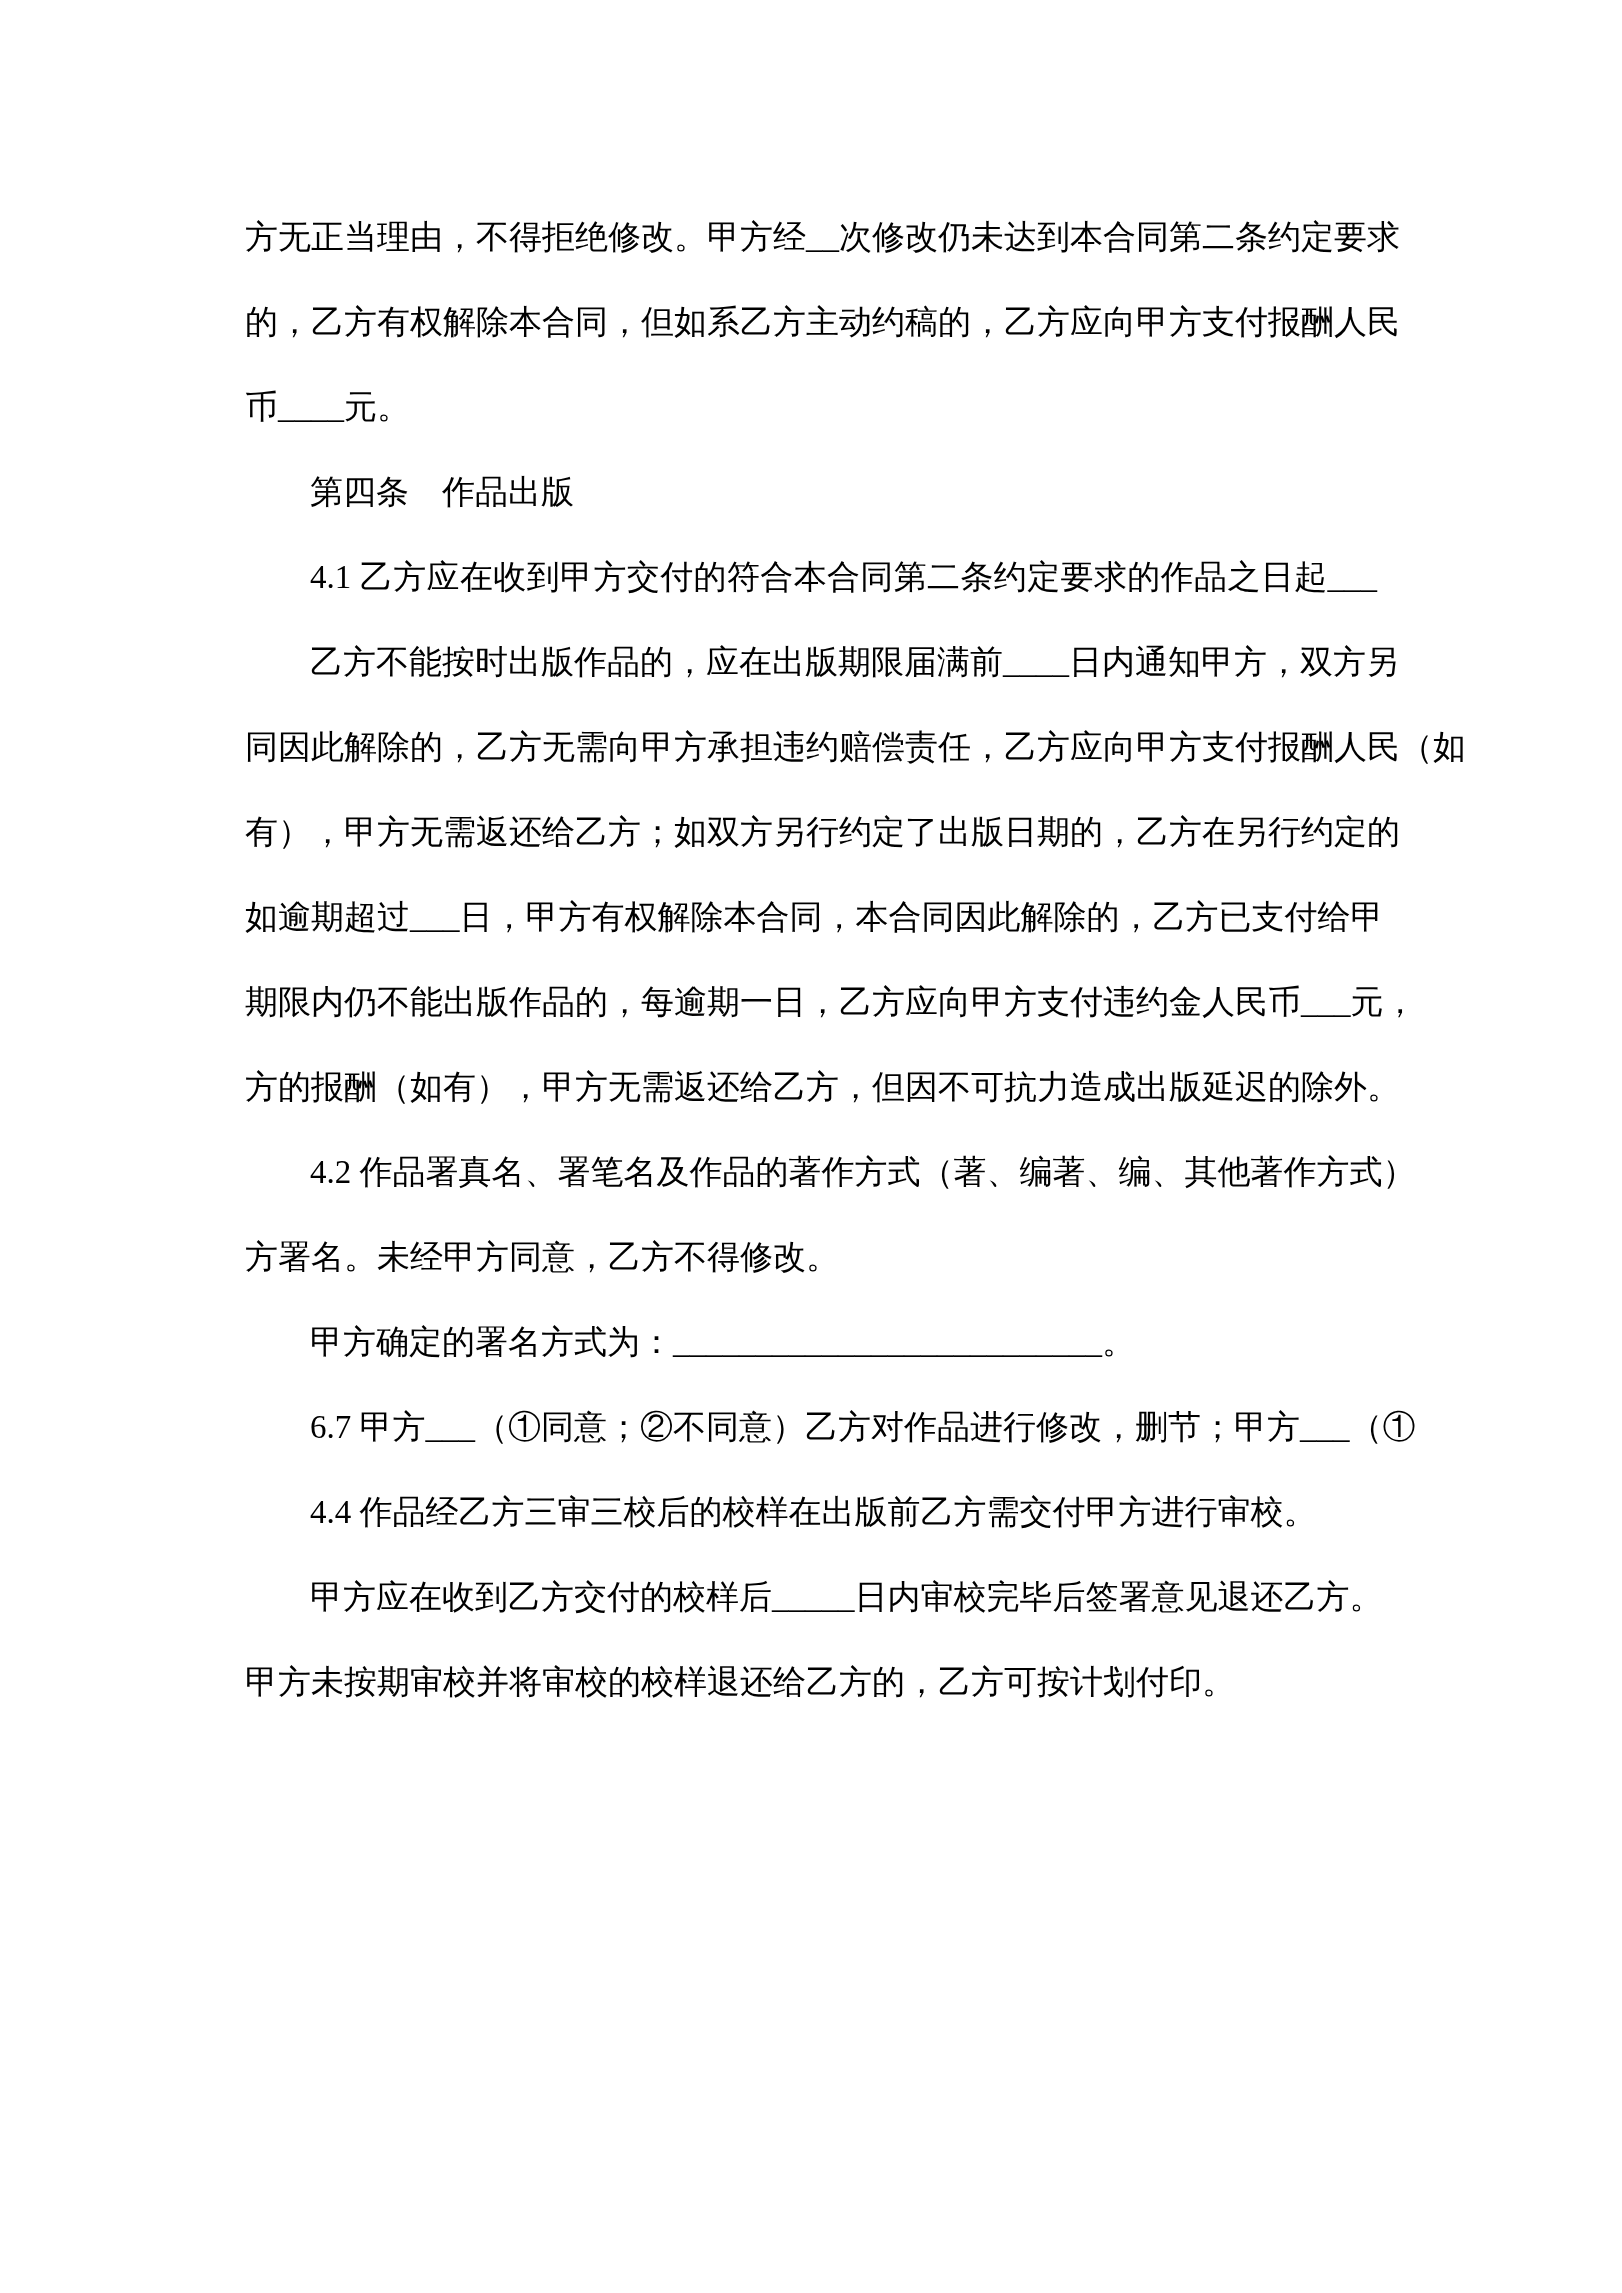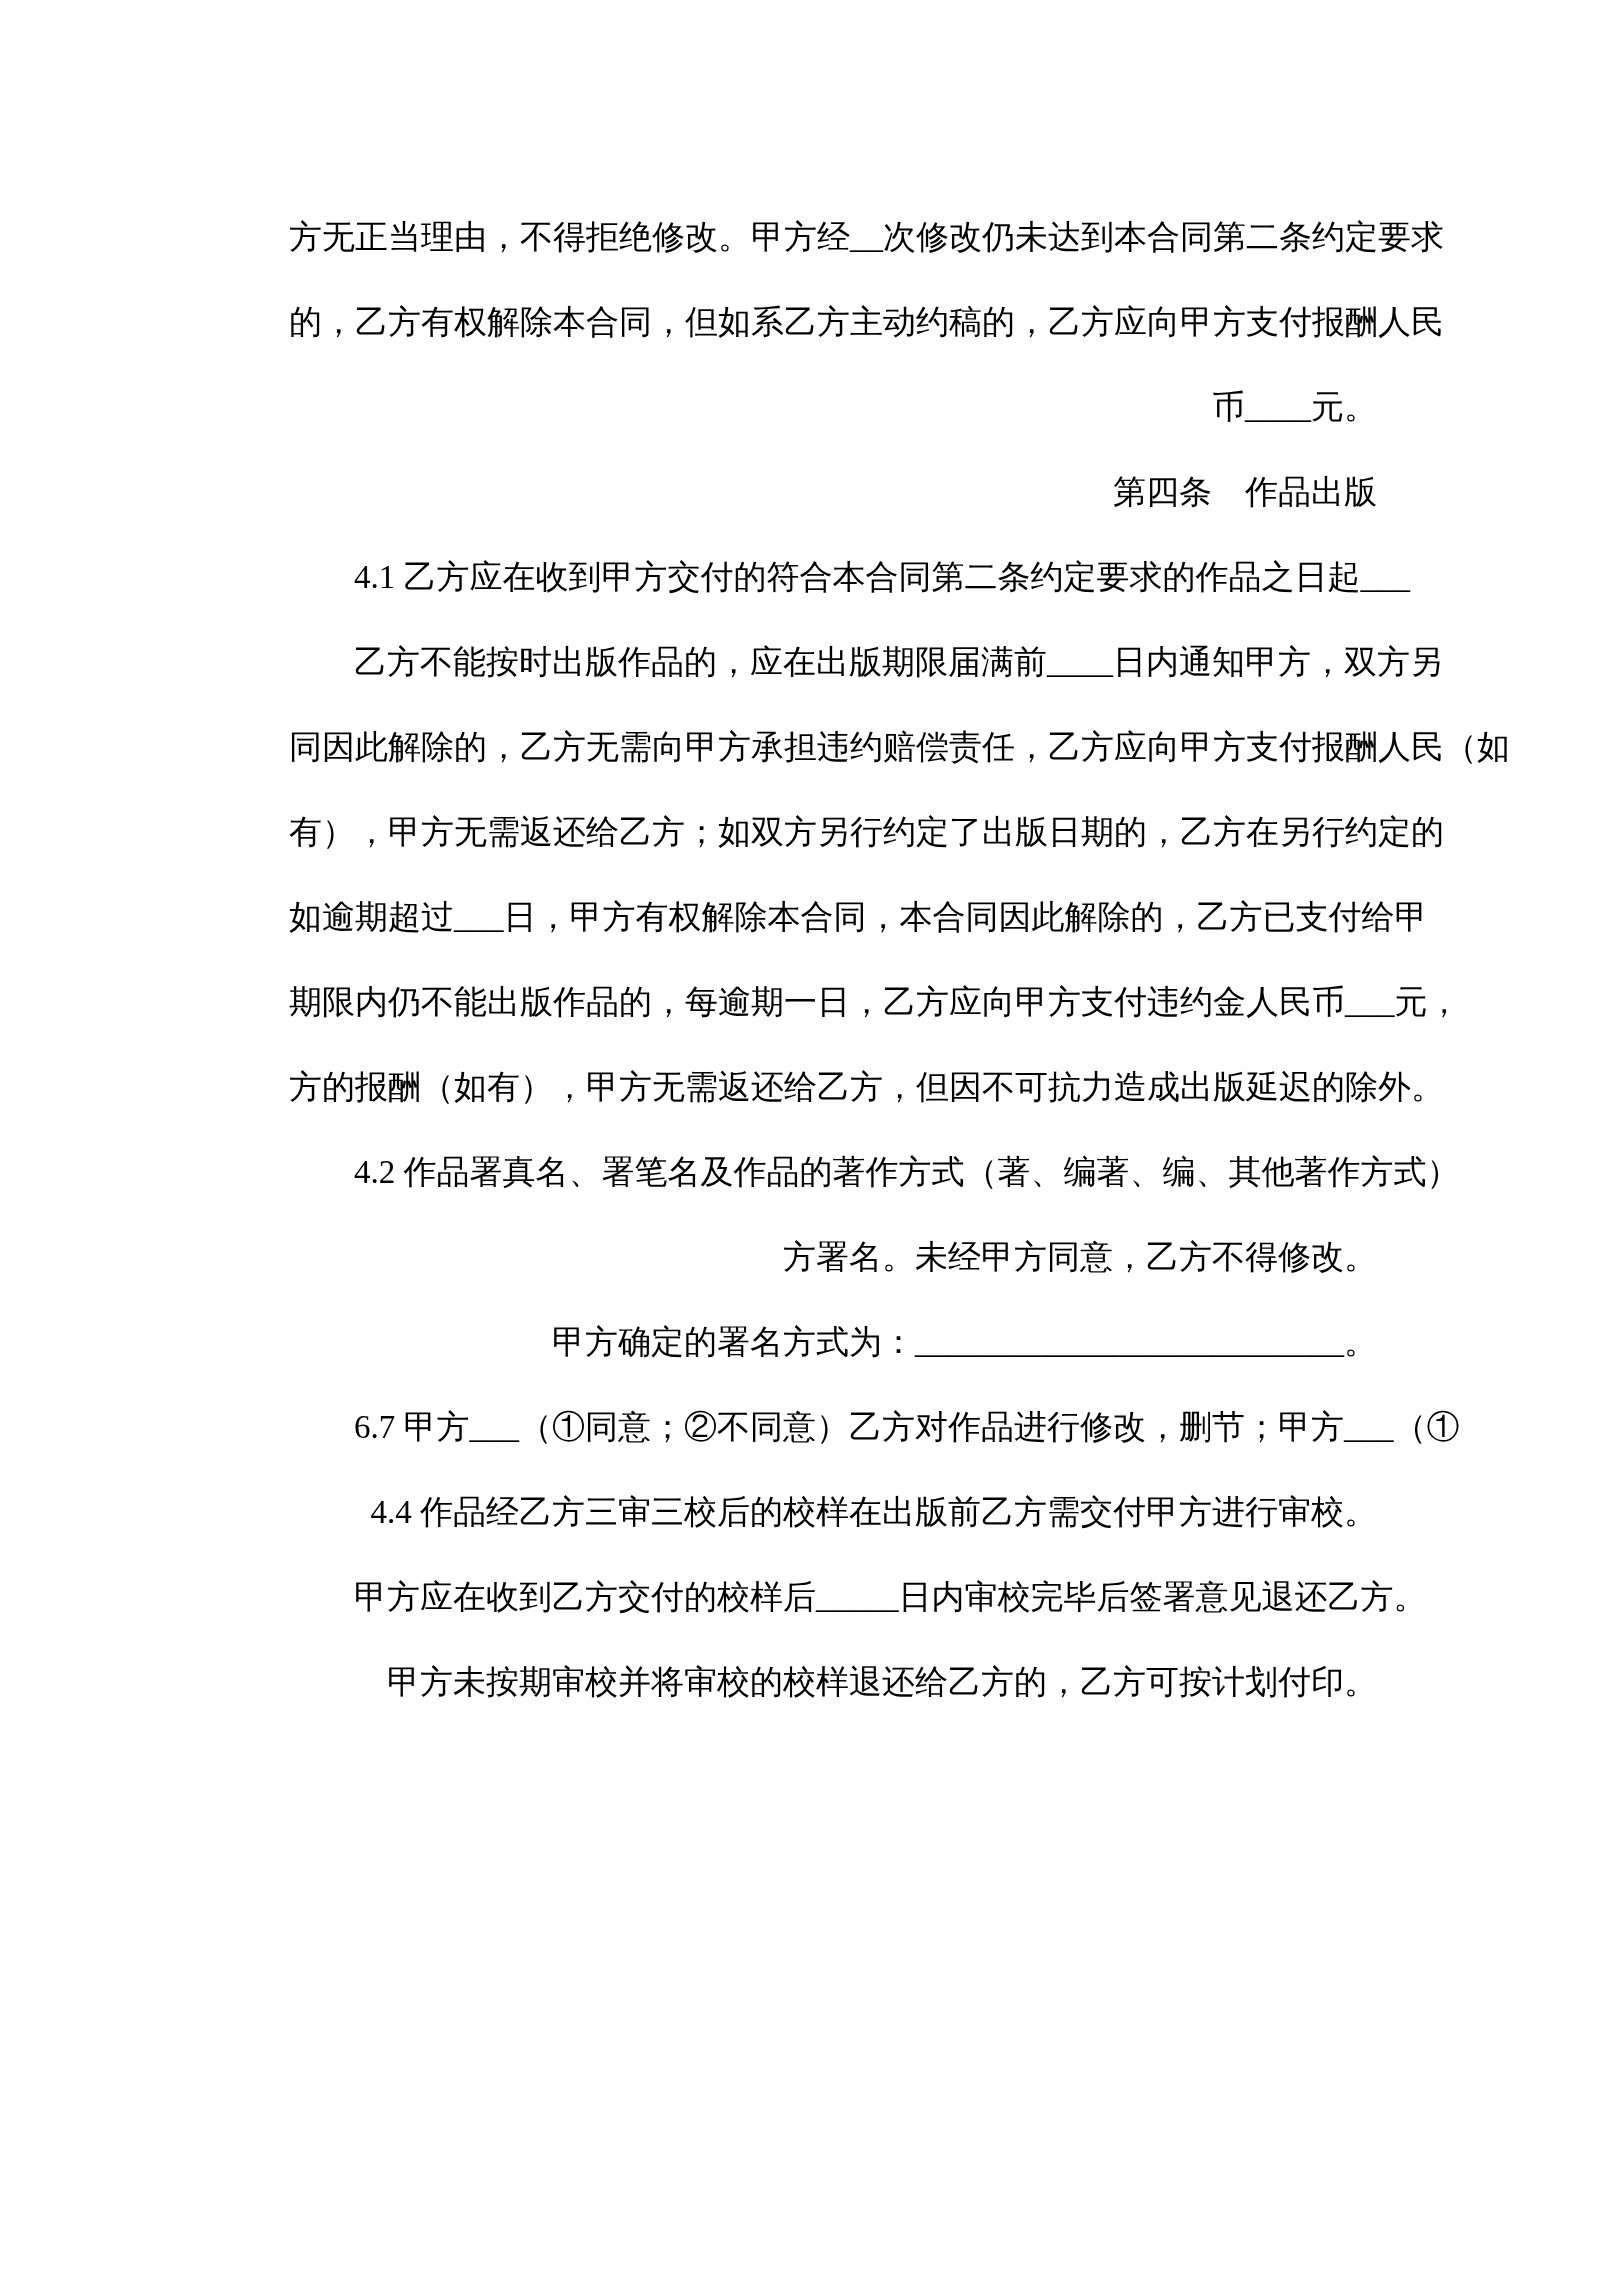--- a/index.html
+++ b/index.html
@@ -19,27 +19,26 @@
     position: absolute;
     left: 245px;
     top: 195px;
     width: 1132px;
   }
   .ln {
     font-size: 33px;
     height: 85px;
     line-height: 85px;
     white-space: nowrap;
-    text-align: right;
+    text-align: left;
   }
   
   .j {
     text-align: justify;
     text-align-last: justify;
-    margin-left: 44px;
   }
   
   .ind {
     padding-left: 65px;
   }
   .bold {
     font-weight: normal;
   }
 </style>
 </head>

